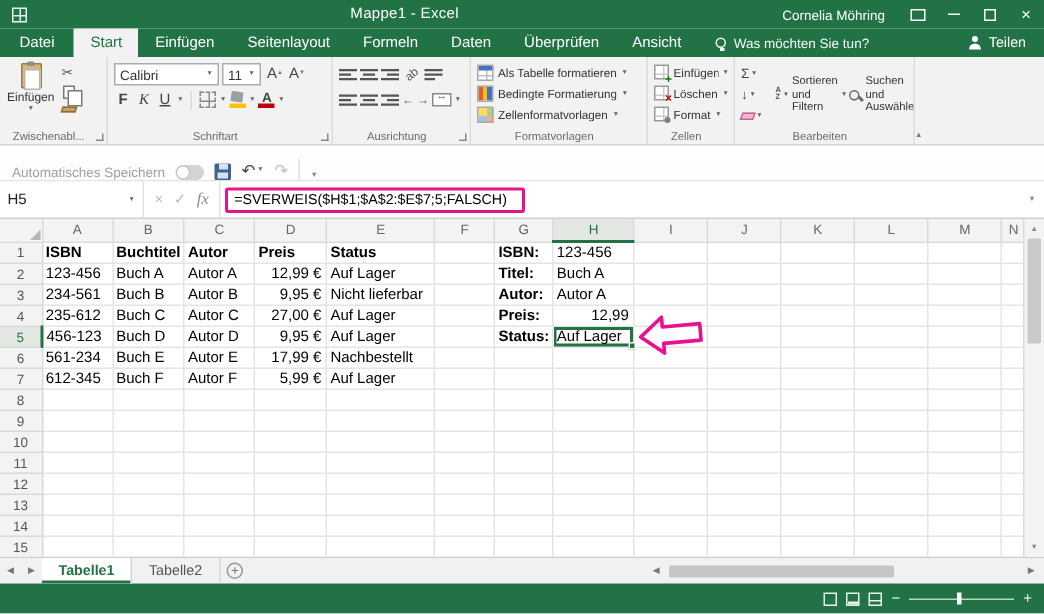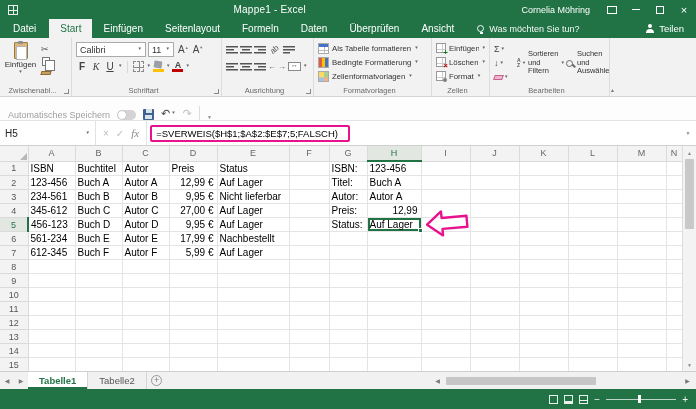--- a/index.html
+++ b/index.html
@@ -145,21 +145,21 @@
 
   
   .grid-area{position:relative;height:225px;overflow:hidden;background:#fff;}
   #grid-table{border-collapse:collapse;table-layout:fixed;font-size:10px;color:#000;}
   #grid-table th{font-weight:normal;}
   .colh{height:15px;background:#f3f3f3;border:1px solid #dadada;border-top:none;font-size:9px;color:#666;text-align:center;padding:0;}
   .corner{background:#f3f3f3;border:1px solid #dadada;border-top:none;border-left:none;position:relative;}
   .corner-tri{position:absolute;right:1px;bottom:1px;width:0;height:0;border-left:7px solid transparent;border-bottom:7px solid #b8b8b8;display:block;}
   .rowh{background:#f3f3f3;border:1px solid #dadada;border-left:none;font-size:9px;color:#555;text-align:center;padding:0;}
   .cell{height:14px;line-height:13px;border-right:1px solid #e4e4e4;border-bottom:1px solid #e4e4e4;padding:0 2px;white-space:nowrap;overflow:hidden;}
-  .cell.bold{font-weight:normal;}
+  .cell.bold{font-weight:bold;}
   .cell.right{text-align:right;padding-right:3px;}
   .cell.selected{position:relative;overflow:visible;box-shadow:inset 0 0 0 2px var(--green);}
   .fill-handle{position:absolute;right:-2px;bottom:-2px;width:5px;height:5px;background:var(--green);border:1px solid #fff;z-index:2;display:block;}
   th.sel-col{background:#e2e7e2;color:var(--green);border-bottom:2px solid var(--green);}
   th.sel-row{background:#e2e7e2;color:var(--green);border-right:2px solid var(--green);}
   .pink-arrow{position:absolute;left:424px;top:62px;width:46px;height:30px;color:var(--pink);transform:rotate(-5deg);}
   .v-scroll{position:absolute;top:0;right:0;width:14px;height:225px;background:#f3f3f3;border-left:1px solid #dcdcdc;display:flex;flex-direction:column;align-items:center;}
   .vs-btn{height:13px;display:flex;align-items:center;justify-content:center;font-size:5px;color:#888;width:100%;}
   .vs-thumb{width:9px;height:70px;background:#c9c9c9;border-radius:1px;display:block;}
   .vs-down{margin-top:auto;}
@@ -483,21 +483,21 @@
             <td class="cell">Autor A</td>
             <td class="cell"></td>
             <td class="cell"></td>
             <td class="cell"></td>
             <td class="cell"></td>
             <td class="cell"></td>
             <td class="cell"></td>
           </tr>
           <tr>
             <th class="rowh">4</th>
-            <td class="cell">345-612</td>
+            <td class="cell">235-612</td>
             <td class="cell">Buch C</td>
             <td class="cell">Autor C</td>
             <td class="cell right">27,00 €</td>
             <td class="cell">Auf Lager</td>
             <td class="cell"></td>
             <td class="cell bold">Preis:</td>
             <td class="cell right">12,99</td>
             <td class="cell"></td>
             <td class="cell"></td>
             <td class="cell"></td>

